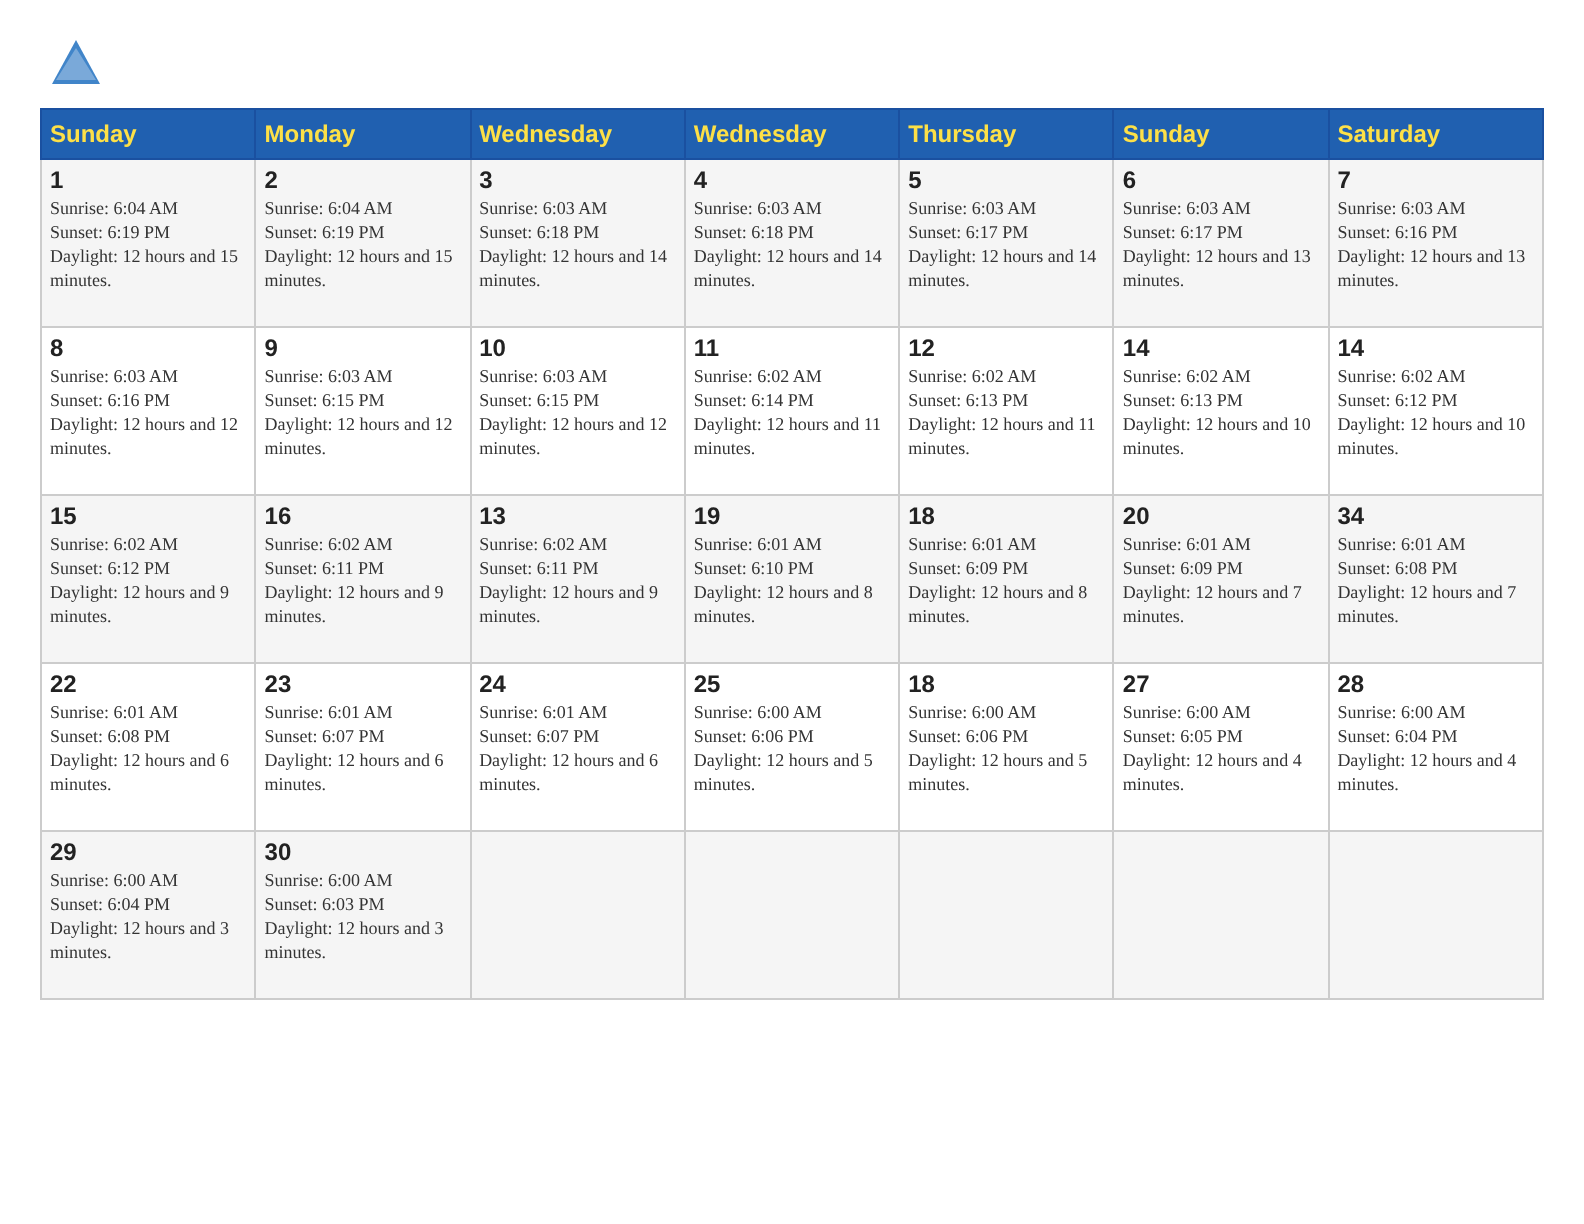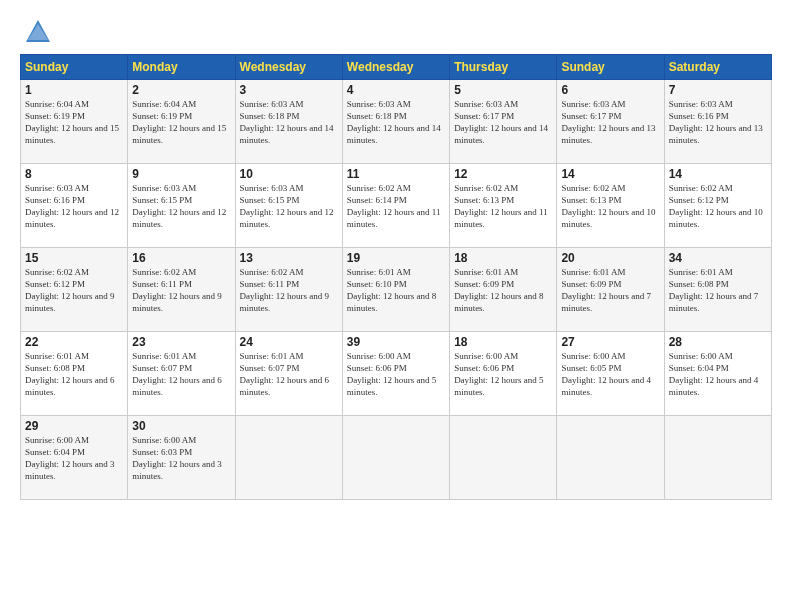--- a/index.html
+++ b/index.html
@@ -237,21 +237,21 @@
           </td>
           <td>
             <span class="day-num">23</span>
             <div class="day-info">Sunrise: 6:01 AM<br>Sunset: 6:07 PM<br>Daylight: 12 hours and 6 minutes.</div>
           </td>
           <td>
             <span class="day-num">24</span>
             <div class="day-info">Sunrise: 6:01 AM<br>Sunset: 6:07 PM<br>Daylight: 12 hours and 6 minutes.</div>
           </td>
           <td>
-            <span class="day-num">39</span>
+            <span class="day-num">25</span>
             <div class="day-info">Sunrise: 6:00 AM<br>Sunset: 6:06 PM<br>Daylight: 12 hours and 5 minutes.</div>
           </td>
           <td>
             <span class="day-num">18</span>
             <div class="day-info">Sunrise: 6:00 AM<br>Sunset: 6:06 PM<br>Daylight: 12 hours and 5 minutes.</div>
           </td>
           <td>
             <span class="day-num">27</span>
             <div class="day-info">Sunrise: 6:00 AM<br>Sunset: 6:05 PM<br>Daylight: 12 hours and 4 minutes.</div>
           </td>

